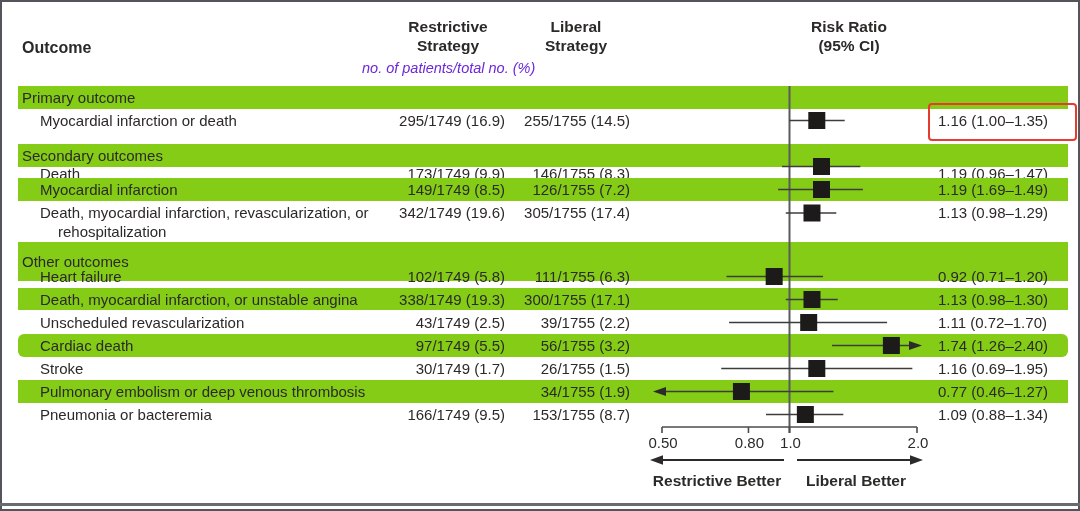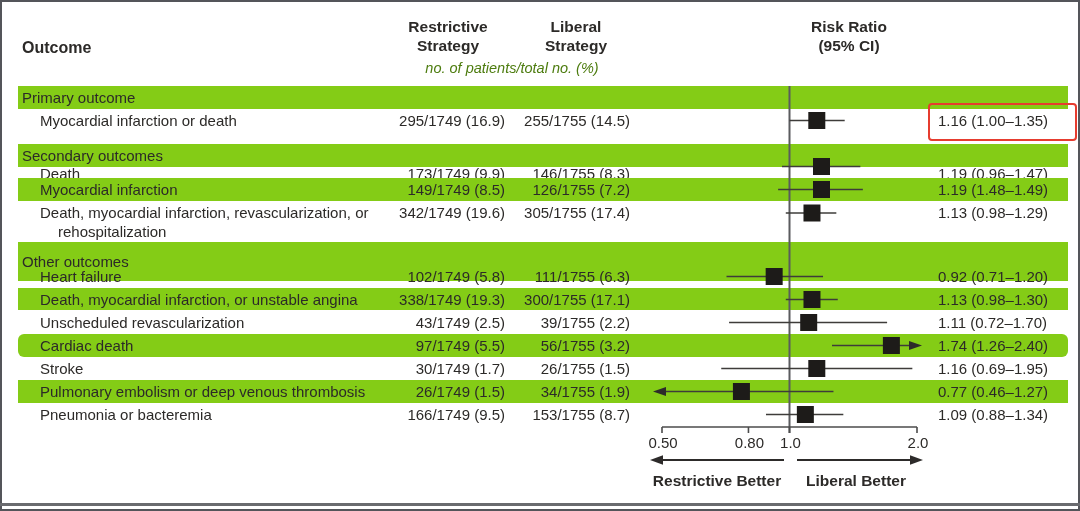--- a/index.html
+++ b/index.html
@@ -10,22 +10,22 @@
     box-shadow: inset 0 0 0 2px #54555a;
     font-family:"Liberation Sans", sans-serif;
     color:#2c2a28;
     overflow:hidden;
   }
   .hdr{position:absolute;font-weight:bold;font-size:15.5px;line-height:19px;text-align:center;white-space:pre-line;}
   #outcome-hdr{left:22px;top:38px;font-size:16px;text-align:left;}
   #col1-hdr{left:378px;top:17px;width:140px;}
   #col2-hdr{left:506px;top:17px;width:140px;}
   #rr-hdr{left:779px;top:17px;width:140px;}
-  #subhdr{position:absolute;left:362px;top:60px;width:300px;text-align:center;
-          font-style:italic;font-size:14.5px;color:#4d7c0f;}
+  #subhdr{position:absolute;left:362px;top:60px;width:300px;text-align:left;
+          font-style:italic;font-size:14.5px;color:#6d28d9;}
   .row{position:absolute;left:18px;width:1050px;}
   .row.gray{background:#84cc16;}
   .row .lbl{position:absolute;left:0;top:0;bottom:0;display:flex;align-items:center;
             font-size:15px;white-space:nowrap;}
   .row.section .lbl{padding-left:4px;}
   .row .lbl.item{padding-left:22px;}
   .row .lbl.wrap2{display:block;white-space:normal;width:330px;padding-left:40px;
                   text-indent:-18px;line-height:18.5px;padding-top:3px;}
   .val{position:absolute;top:0;bottom:0;display:flex;align-items:center;justify-content:flex-end;
        font-size:15px;}
@@ -69,21 +69,21 @@
       <div class="row " style="top: 155px; height: 36px;">
         <div class="lbl item">Death</div>
         <div class="val c1">173/1749 (9.9)</div>
         <div class="val c2">146/1755 (8.3)</div>
         <div class="rrtxt">1.19 (0.96–1.47)</div>
       </div>
       <div class="row  gray" style="top: 178px; height: 23px;">
         <div class="lbl item">Myocardial infarction</div>
         <div class="val c1">149/1749 (8.5)</div>
         <div class="val c2">126/1755 (7.2)</div>
-        <div class="rrtxt">1.19 (1.48–1.49)</div>
+        <div class="rrtxt">1.19 (1.69–1.49)</div>
       </div>
       <div class="row  dbl" style="top: 201px; height: 41px;">
         <div class="lbl wrap2">Death, myocardial infarction, revascularization, or rehospitalization</div>
         <div class="val c1">342/1749 (19.6)</div>
         <div class="val c2">305/1755 (17.4)</div>
         <div class="rrtxt">1.13 (0.98–1.29)</div>
       </div>
       <div class="row section gray" style="top: 242px; height: 39px;">
         <div class="lbl ">Other outcomes</div>
       </div>
@@ -112,21 +112,20 @@
         <div class="rrtxt">1.74 (1.26–2.40)</div>
       </div>
       <div class="row " style="top: 357px; height: 23px;">
         <div class="lbl item">Stroke</div>
         <div class="val c1">30/1749 (1.7)</div>
         <div class="val c2">26/1755 (1.5)</div>
         <div class="rrtxt">1.16 (0.69–1.95)</div>
       </div>
       <div class="row  gray" style="top: 380px; height: 23px;">
         <div class="lbl item">Pulmonary embolism or deep venous thrombosis</div>
-        <div class="val c1">26/1749 (1.5)</div>
         <div class="val c2">34/1755 (1.9)</div>
         <div class="rrtxt">0.77 (0.46–1.27)</div>
       </div>
       <div class="row " style="top: 403px; height: 23px;">
         <div class="lbl item">Pneumonia or bacteremia</div>
         <div class="val c1">166/1749 (9.5)</div>
         <div class="val c2">153/1755 (8.7)</div>
         <div class="rrtxt">1.09 (0.88–1.34)</div>
       </div>
     </div>

